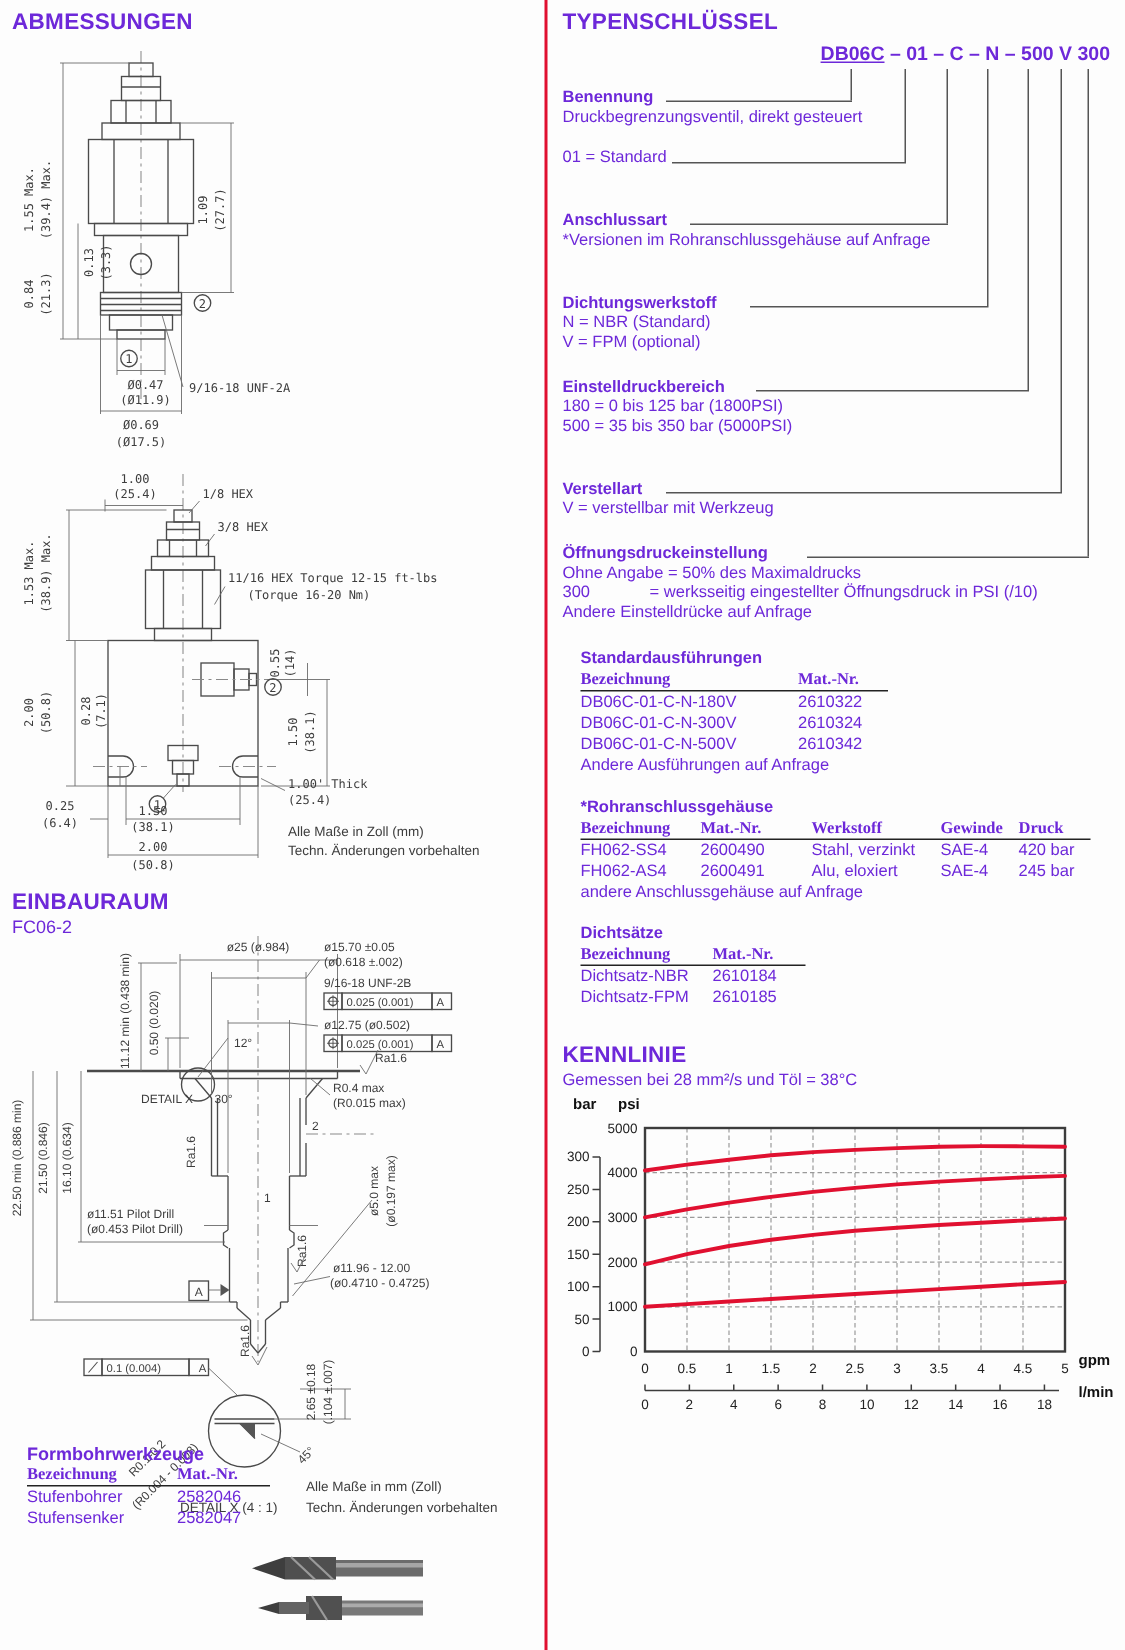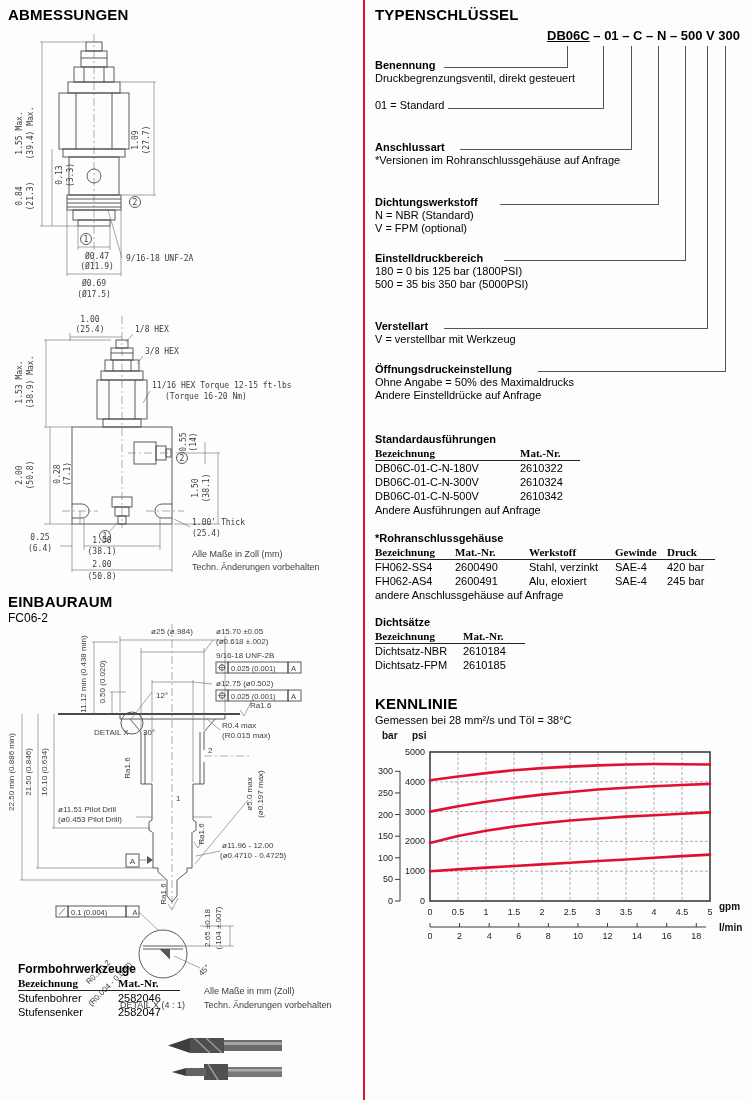--- a/index.html
+++ b/index.html
@@ -1,30 +1,30 @@
 <!DOCTYPE html>
 <html><head>
 <meta charset="utf-8">
 <style>
   html,body{margin:0;padding:0;background:#fff;}
   .page{position:relative;width:750px;height:1100px;background:#fdfdfd;overflow:hidden;
-        font-family:"Liberation Sans",sans-serif;color:#000000;}
+        font-family:"Liberation Sans",sans-serif;color:#6d28d9;}
   .abs{position:absolute;}
   .title{font-size:15px;font-weight:bold;letter-spacing:.2px;}
   .subtitle{font-size:12px;}
   .divider{position:absolute;top:0;width:2px;height:1100px;background:#e01030;}
   
   .code{font-size:13px;font-weight:bold;white-space:nowrap;}
   .code .u{text-decoration:underline;}
   .kline{position:absolute;background:#555;}
   .sec{position:absolute;left:375px;width:370px;}
   .sec .h{font-size:11px;font-weight:bold;line-height:14px;}
   .sec .l{font-size:11px;line-height:13px;white-space:pre-wrap;}
   
-  .tbl{position:absolute;left:375px;font-size:11px;line-height:14px;}
+  .tbl{position:absolute;left:387px;font-size:11px;line-height:14px;}
   .tbl .tt{font-weight:bold;}
   .trow{display:flex;}
   .thead{font-weight:bold;border-bottom:1px solid #222;font-family:Liberation Serif, serif;}
   .tfoot{margin-top:0px;}
   
   svg text{font-family:"DejaVu Sans Mono",monospace;font-size:8px;fill:#3d3d3d;}
   svg .sans{font-family:"Liberation Sans",sans-serif;}
   svg .s7{font-size:7.5px;}
   svg .s9{font-size:9px;}
   .draw line,.draw path,.draw rect,.draw circle,.draw polyline,.draw polygon{stroke:#4a4a4a;stroke-width:.9;fill:none;}
@@ -400,20 +400,21 @@
     <div class="l">180 = 0 bis 125 bar (1800PSI)</div>
     <div class="l">500 = 35 bis 350 bar (5000PSI)</div>
   </div>
   <div class="sec" style="top:319px">
     <div class="h">Verstellart</div>
     <div class="l">V = verstellbar mit Werkzeug</div>
   </div>
   <div class="sec" style="top:362px">
     <div class="h">Öffnungsdruckeinstellung</div>
     <div class="l">Ohne Angabe = 50% des Maximaldrucks</div>
+    <div class="l">300             = werksseitig eingestellter Öffnungsdruck in PSI (/10)</div>
     <div class="l">Andere Einstelldrücke auf Anfrage</div>
   </div>
 
   <div class="tbl" style="top:432px">
     <div class="tt">Standardausführungen</div>
     <div class="trow thead" style="width:205px">
       <span style="width:145px">Bezeichnung</span>
       <span style="width:60px">Mat.-Nr.</span>
     </div>
     <div class="trow">

